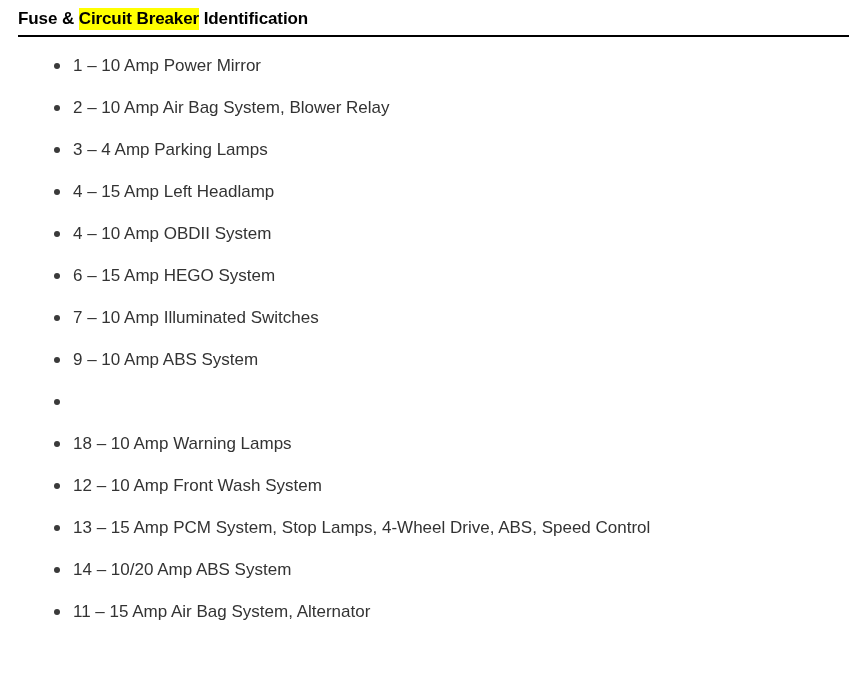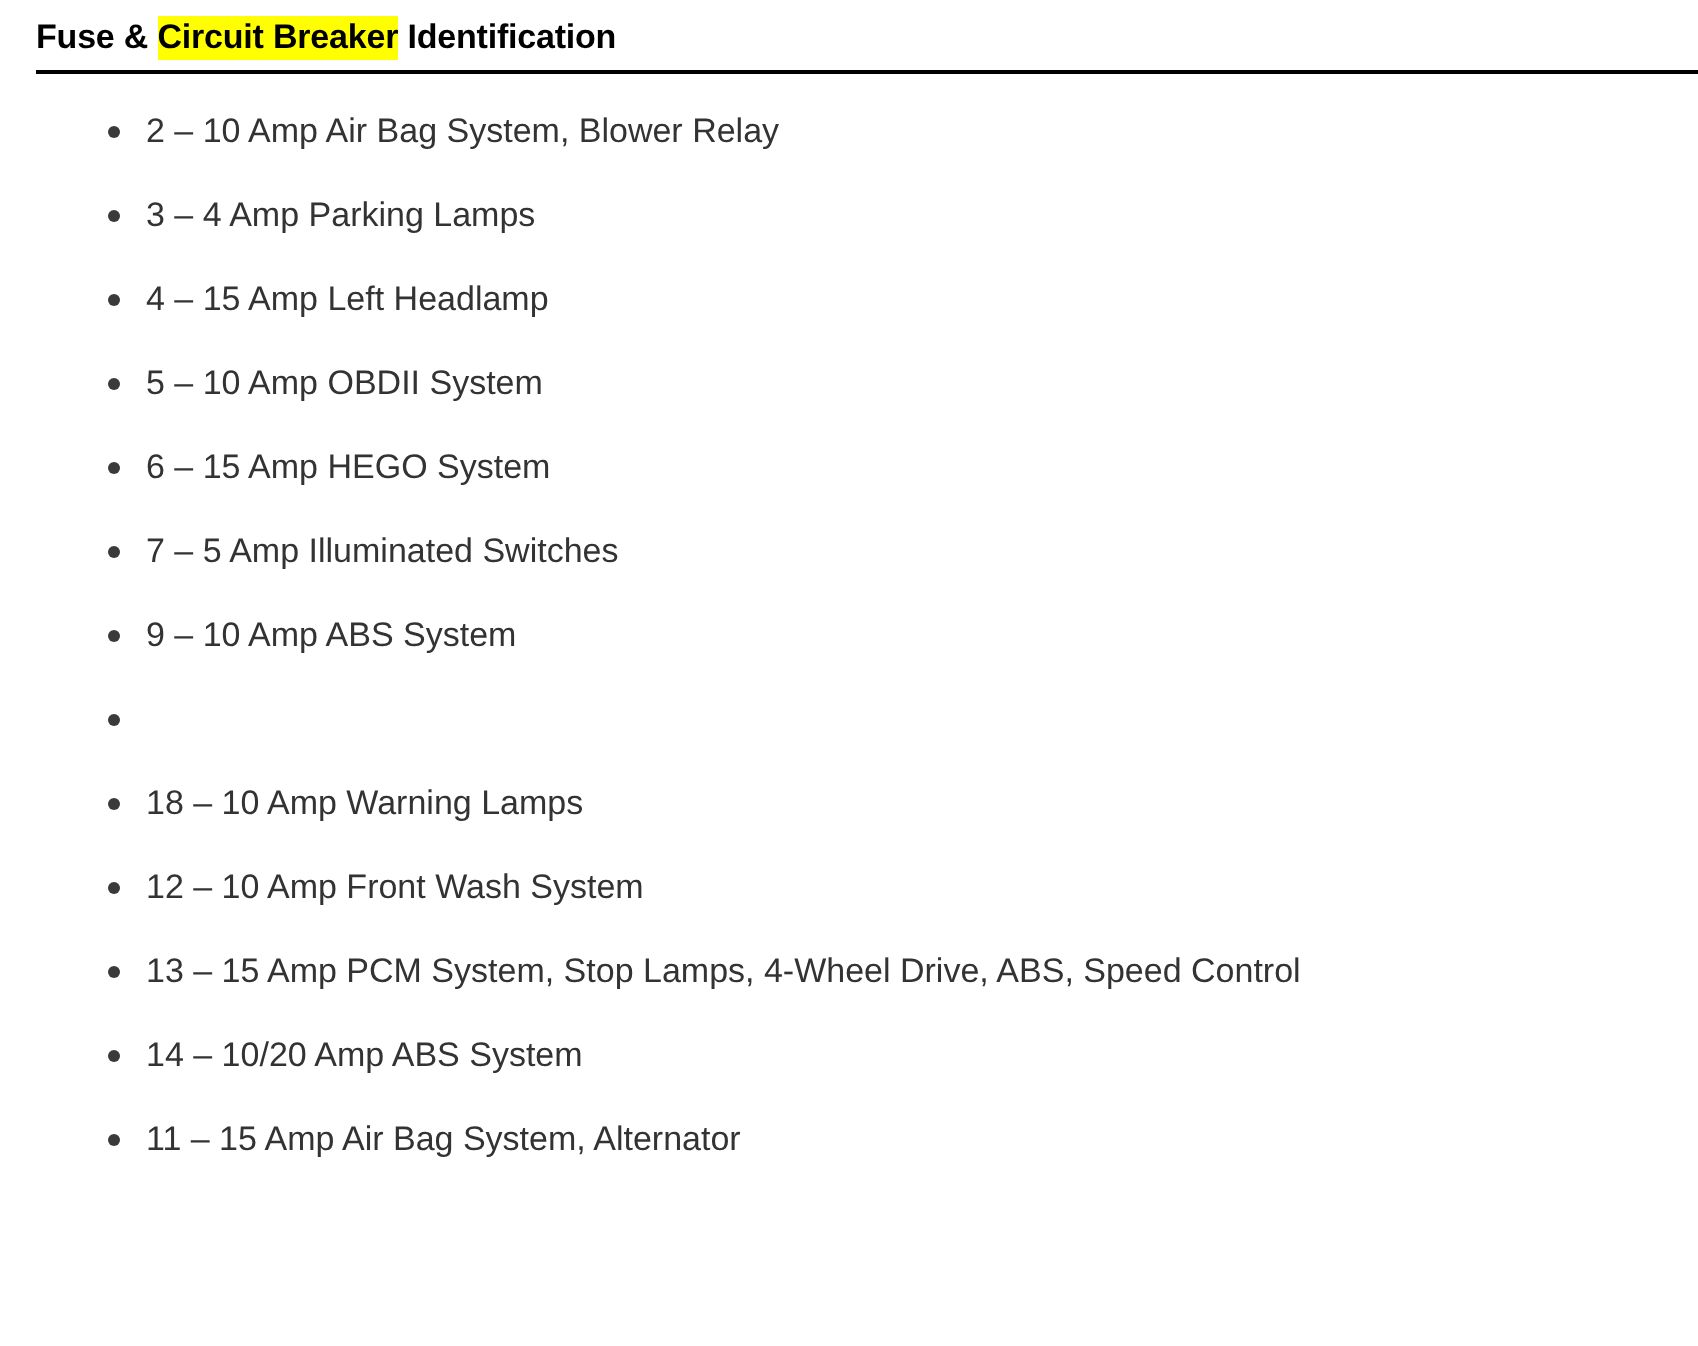--- a/index.html
+++ b/index.html
@@ -92,26 +92,27 @@
 
 <div class="page">
 
   <div class="heading-block">
     <h1 class="page-title"><span>Fuse &amp; </span><span class="hl">Circuit Breaker</span><span> Identification</span></h1>
   </div>
 
   <hr class="title-rule">
 
   <ul class="fuse-list" id="fuse-list">
+      <li class="fuse-item"><span class="bullet"></span><span class="item-text">1 – 10 Amp Power Mirror</span></li>
       <li class="fuse-item"><span class="bullet"></span><span class="item-text">2 – 10 Amp Air Bag System, Blower Relay</span></li>
       <li class="fuse-item"><span class="bullet"></span><span class="item-text">3 – 4 Amp Parking Lamps</span></li>
       <li class="fuse-item"><span class="bullet"></span><span class="item-text">4 – 15 Amp Left Headlamp</span></li>
-      <li class="fuse-item"><span class="bullet"></span><span class="item-text">5 – 10 Amp OBDII System</span></li>
+      <li class="fuse-item"><span class="bullet"></span><span class="item-text">4 – 10 Amp OBDII System</span></li>
       <li class="fuse-item"><span class="bullet"></span><span class="item-text">6 – 15 Amp HEGO System</span></li>
-      <li class="fuse-item"><span class="bullet"></span><span class="item-text">7 – 5 Amp Illuminated Switches</span></li>
+      <li class="fuse-item"><span class="bullet"></span><span class="item-text">7 – 10 Amp Illuminated Switches</span></li>
       <li class="fuse-item"><span class="bullet"></span><span class="item-text">9 – 10 Amp ABS System</span></li>
       <li class="fuse-item"><span class="bullet"></span></li>
       <li class="fuse-item"><span class="bullet"></span><span class="item-text">18 – 10 Amp Warning Lamps</span></li>
       <li class="fuse-item"><span class="bullet"></span><span class="item-text">12 – 10 Amp Front Wash System</span></li>
       <li class="fuse-item"><span class="bullet"></span><span class="item-text">13 – 15 Amp PCM System, Stop Lamps, 4-Wheel Drive, ABS, Speed Control</span></li>
       <li class="fuse-item"><span class="bullet"></span><span class="item-text">14 – 10/20 Amp ABS System</span></li>
       <li class="fuse-item"><span class="bullet"></span><span class="item-text">11 – 15 Amp Air Bag System, Alternator</span></li>
     </ul>
 
 </div>

